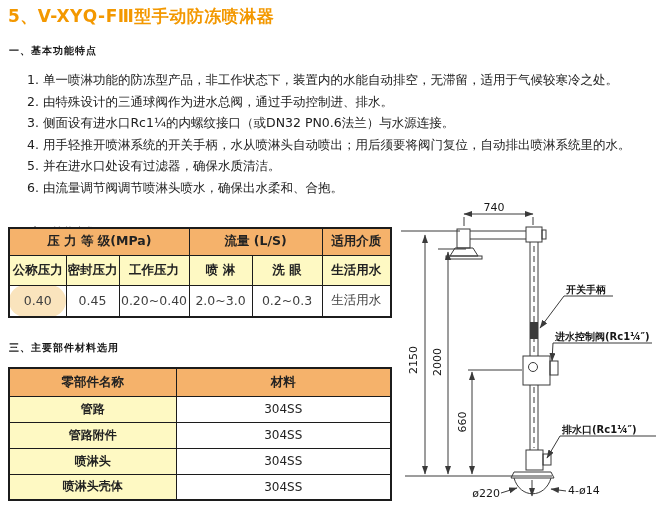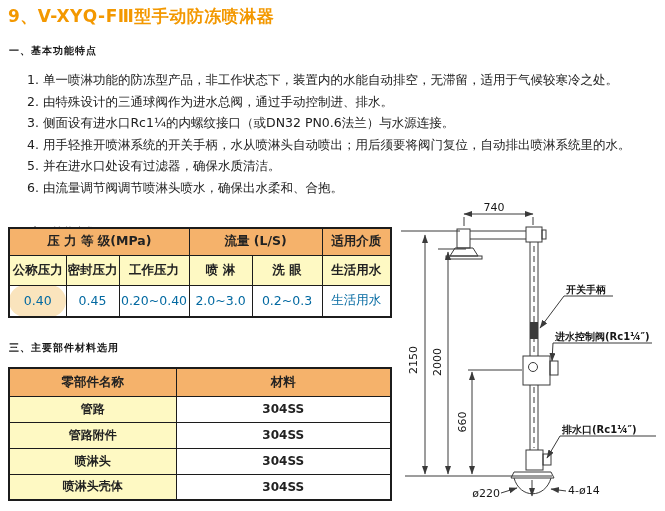--- a/index.html
+++ b/index.html
@@ -25,42 +25,42 @@
   table{border-collapse:collapse;table-layout:fixed;position:absolute;left:8px;}
   #perf-table{top:227px;width:382px;}
   #mat-table{top:367px;width:382px;}
   td,th{
     border:1px solid #1c1c1c;text-align:center;vertical-align:middle;
     padding:0;overflow:hidden;white-space:nowrap;
   }
   #perf-table,#mat-table{border:2px solid #1c1c1c;}
   .hdr{background:#F5B26B;font-weight:bold;font-size:12.5px;color:#222;}
   .sub{background:#fef9c3;font-weight:bold;font-size:12.5px;color:#222;}
-  .val{background:#ffffff;font-weight:normal;font-size:12.5px;color:#0369a1;border-radius:16px;}
+  .val{background:#ffffff;font-weight:normal;font-size:12.5px;color:#404040;border-radius:16px;}
   .cream{background:#FAE4BD;}
   #perf-table tr.r1{height:27px;}
   #perf-table tr.r2{height:30px;}
   #perf-table tr.r3{height:32px;}
   #mat-table tr.hr{height:28px;padding-left:16px;}
   #mat-table tr.dr{height:26px;}
   .mat-part{background:#fef9c3;font-weight:bold;font-size:12px;color:#222;}
-  .mat-val{background:#ffffff;font-weight:bold;font-size:12px;color:#222;}
+  .mat-val{background:#ffffff;font-weight:normal;font-size:12px;color:#222;}
   #drawing{position:absolute;left:400px;top:200px;}
   #drawing text{fill:#161616;stroke:none;font-family:"DejaVu Sans","Liberation Sans",sans-serif;}
   .dwg-line{stroke:#3a3a3a;stroke-width:1;fill:none;}
   .dwg-fill{fill:#3a3a3a;stroke:none;}
   .dim-txt{font-size:11px;}
   .lbl-txt{font-size:10px;font-weight:bold;}
 </style>
 </head>
 <body>
 
 <div class="page">
 
-  <div class="page-title">9、V-XYQ-FⅢ型手动防冻喷淋器</div>
+  <div class="page-title">5、V-XYQ-FⅢ型手动防冻喷淋器</div>
 
   <div class="sec-heading" id="h-features">一、基本功能特点</div>
 
   <div class="feature-list">
     <div class="feature-item">1. 单一喷淋功能的防冻型产品，非工作状态下，装置内的水能自动排空，无滞留，适用于气候较寒冷之处。</div>
     <div class="feature-item">2. 由特殊设计的三通球阀作为进水总阀，通过手动控制进、排水。</div>
     <div class="feature-item">3. 侧面设有进水口Rc1¼的内螺纹接口（或DN32 PN0.6法兰）与水源连接。</div>
     <div class="feature-item">4. 用手轻推开喷淋系统的开关手柄，水从喷淋头自动喷出；用后须要将阀门复位，自动排出喷淋系统里的水。</div>
     <div class="feature-item">5. 并在进水口处设有过滤器，确保水质清洁。</div>
     <div class="feature-item">6. 由流量调节阀调节喷淋头喷水，确保出水柔和、合抱。</div>

